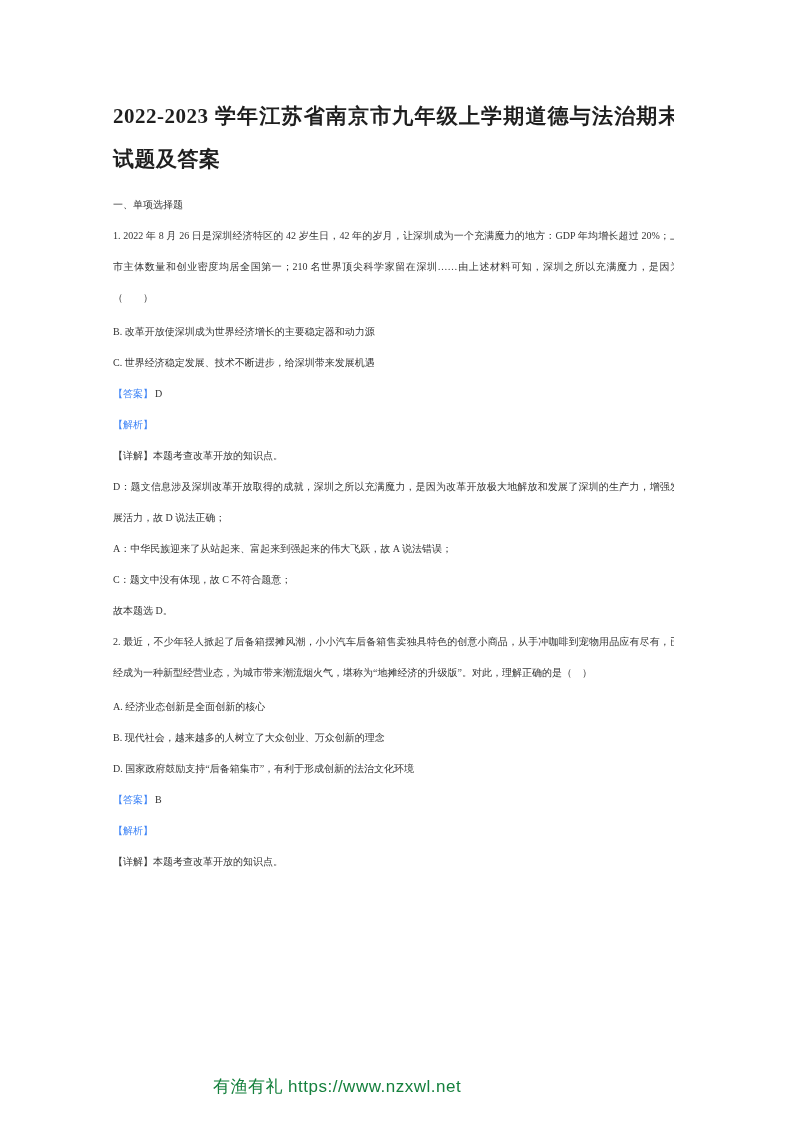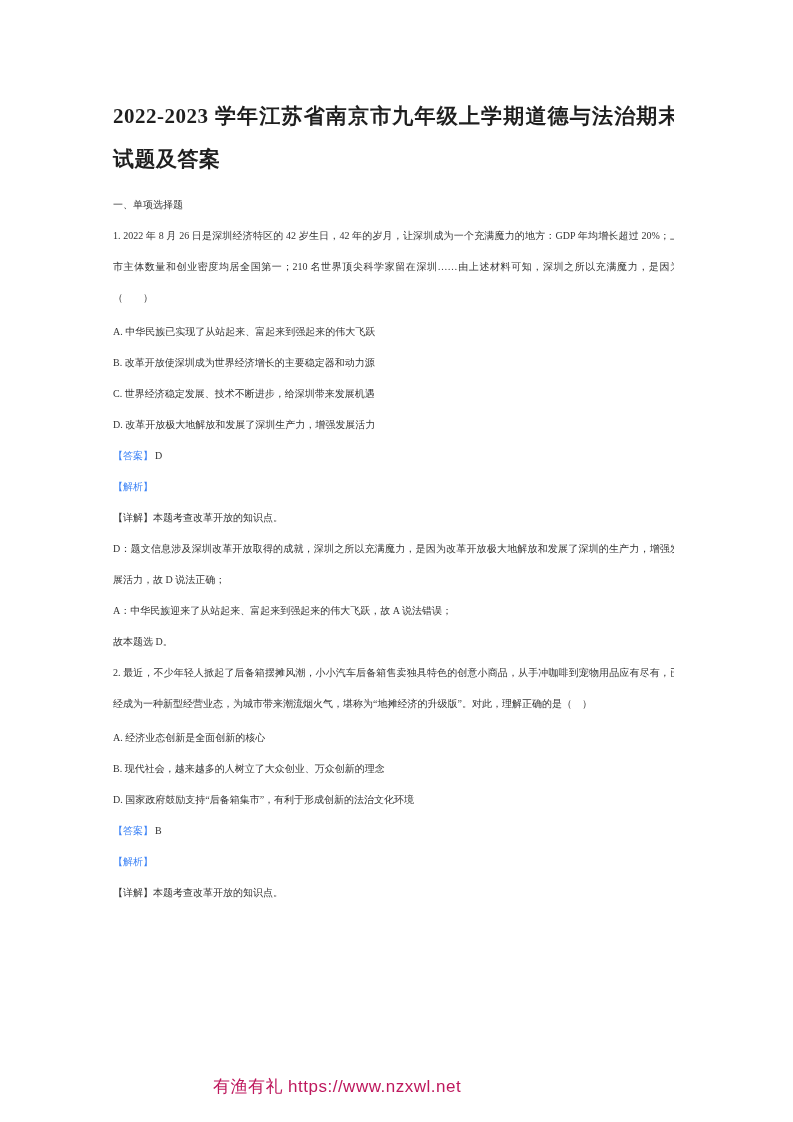--- a/index.html
+++ b/index.html
@@ -38,46 +38,45 @@
   .blue { color: #3b82f6; }
   .answer-letter { padding-left: 2px; }
   .footer {
     position: absolute;
     left: 0;
     right: 0;
     bottom: 24px;
     text-align: center;
     font-family: "Liberation Sans", sans-serif;
     font-size: 17px;
-    color: #be185d;
+    color: #15803d;
     letter-spacing: 0.5px;
   }
 </style>
 </head>
 <body>
 
 <div class="page">
   <div class="content">
 
     <h1 class="doc-title">2022-2023 学年江苏省南京市九年级上学期道德与法治期末试题及答案</h1>
 
     <p class="line">一、单项选择题</p>
 
     <p class="line">1. 2022 年 8 月 26 日是深圳经济特区的 42 岁生日，42 年的岁月，让深圳成为一个充满魔力的地方：GDP 年均增长超过 20%；上市主体数量和创业密度均居全国第一；210 名世界顶尖科学家留在深圳……由上述材料可知，深圳之所以充满魔力，是因为（　　）</p>
     <div class="opt-group">
-      <p class="line">A. 中华民族已实现了从站起来、富起来到强起来的伟大飞跃</p>
       <p class="line">B. 改革开放使深圳成为世界经济增长的主要稳定器和动力源</p>
       <p class="line">C. 世界经济稳定发展、技术不断进步，给深圳带来发展机遇</p>
-      <p class="line">D. 改革开放极大地解放和发展了深圳生产力，增强发展活力</p>
     </div>
     <p class="line"><span class="blue">【答案】</span><span class="answer-letter">D</span></p>
     <p class="line blue">【解析】</p>
     <p class="line">【详解】本题考查改革开放的知识点。</p>
     <p class="line">D：题文信息涉及深圳改革开放取得的成就，深圳之所以充满魔力，是因为改革开放极大地解放和发展了深圳的生产力，增强发展活力，故 D 说法正确；</p>
     <p class="line">A：中华民族迎来了从站起来、富起来到强起来的伟大飞跃，故 A 说法错误；</p>
+    <p class="line">C：题文中没有体现，故 C 不符合题意；</p>
     <p class="line">故本题选 D。</p>
 
     <p class="line">2. 最近，不少年轻人掀起了后备箱摆摊风潮，小小汽车后备箱售卖独具特色的创意小商品，从手冲咖啡到宠物用品应有尽有，已经成为一种新型经营业态，为城市带来潮流烟火气，堪称为“地摊经济的升级版”。对此，理解正确的是（　）</p>
     <div class="opt-group">
       <p class="line">A. 经济业态创新是全面创新的核心</p>
       <p class="line">B. 现代社会，越来越多的人树立了大众创业、万众创新的理念</p>
       <p class="line">D. 国家政府鼓励支持“后备箱集市”，有利于形成创新的法治文化环境</p>
     </div>
     <p class="line"><span class="blue">【答案】</span><span class="answer-letter">B</span></p>
     <p class="line blue">【解析】</p>

